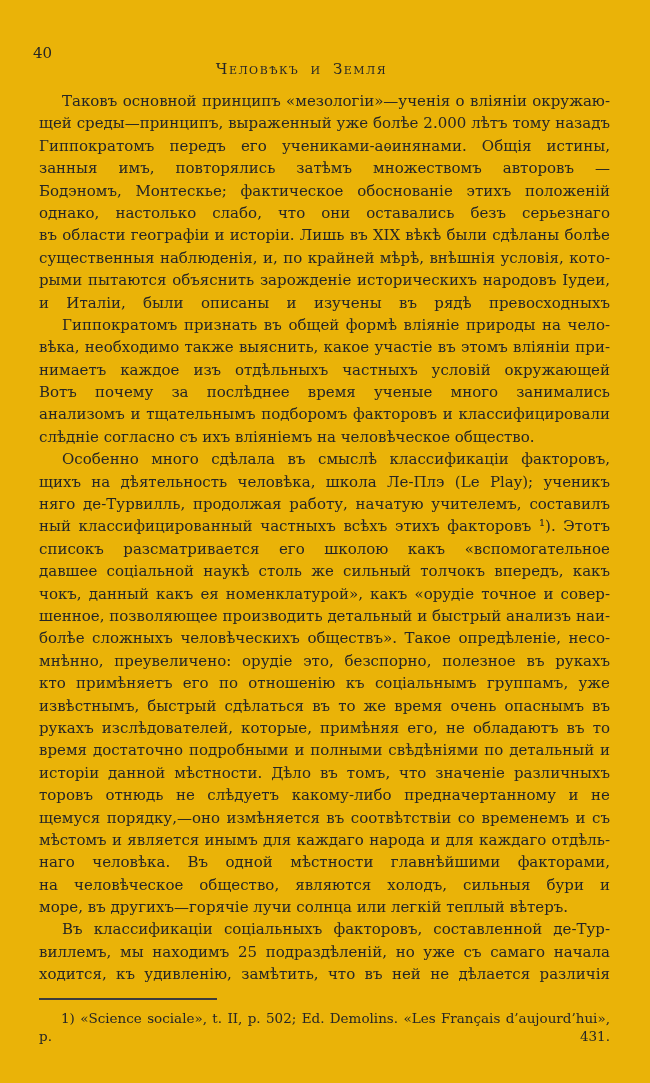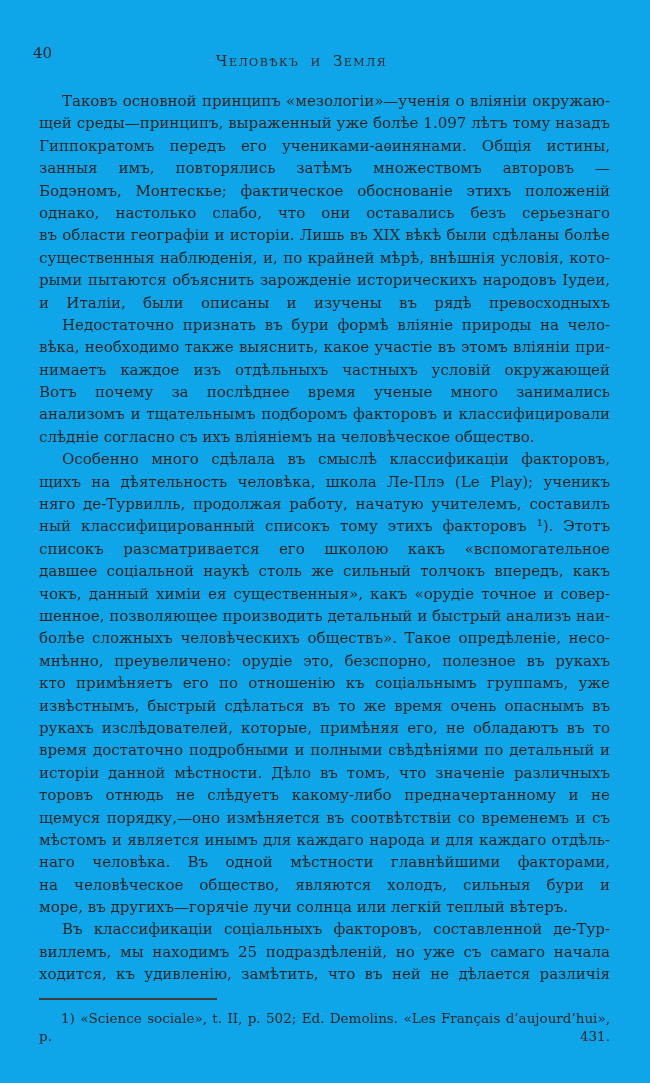--- a/index.html
+++ b/index.html
@@ -1,38 +1,38 @@
 <!DOCTYPE html>
 <html><head>
 <meta charset="utf-8">
 <style>
   html, body { margin: 0; padding: 0; background: #ffffff; }
   .page {
     position: relative;
     width: 650px;
     height: 1083px;
-    background: #0ea5e9;
+    background: #eab308;
     overflow: hidden;
     font-family: "DejaVu Serif", "Liberation Serif", serif;
     color: #262626;
   }
   .header {
     position: relative;
     margin: 44px 40px 0 33px;
     height: 20px;
     font-size: 15px;
     line-height: 18px;
   }
   .page-number {
     position: absolute;
     left: 0; top: 0;
   }
   .running-title {
     position: absolute;
-    left: 0; right: 40px; top: 8px;
+    left: 0; right: 40px; top: 16px;
     text-align: center;
     font-variant: small-caps;
     letter-spacing: 1.5px;
     word-spacing: 5px;
   }
   .text-block {
     margin: 26px 40px 0 39px; 
     width: 571px;
     font-size: 15px;
     line-height: 22.4px;
@@ -70,46 +70,46 @@
 
   <div class="header">
     <span class="page-number">40</span>
     <span class="running-title">Человѣкъ и Земля</span>
   </div>
 
   <div class="text-block">
 
   <div class="paragraph">
         <div class="line first">Таковъ основной принципъ «мезологіи»—ученія о вліяніи окружаю-</div>
-        <div class="line">щей среды—принципъ, выраженный уже болѣе 1.097 лѣтъ тому назадъ</div>
+        <div class="line">щей среды—принципъ, выраженный уже болѣе 2.000 лѣтъ тому назадъ</div>
         <div class="line">Гиппократомъ передъ его учениками-аѳинянами. Общія истины, выска-</div>
         <div class="line">занныя имъ, повторялись затѣмъ множествомъ авторовъ — Монтэнемъ,</div>
         <div class="line">Бодэномъ, Монтескье; фактическое обоснованіе этихъ положеній было,</div>
         <div class="line">однако, настолько слабо, что они оставались безъ серьезнаго примѣненія</div>
         <div class="line">въ области географіи и исторіи. Лишь въ XIX вѣкѣ были сдѣланы болѣе</div>
         <div class="line">существенныя наблюденія, и, по крайней мѣрѣ, внѣшнія условія, кото-</div>
         <div class="line">рыми пытаются объяснить зарожденіе историческихъ народовъ Іудеи, Греціи</div>
         <div class="line">и Италіи, были описаны и изучены въ рядѣ превосходныхъ монографій.</div>
       </div>
       <div class="paragraph">
-        <div class="line first">Недостаточно признать въ бури формѣ вліяніе природы на чело-</div>
+        <div class="line first">Гиппократомъ признать въ общей формѣ вліяніе природы на чело-</div>
         <div class="line">вѣка, необходимо также выяснить, какое участіе въ этомъ вліяніи при-</div>
         <div class="line">нимаетъ каждое изъ отдѣльныхъ частныхъ условій окружающей среды.</div>
         <div class="line">Вотъ почему за послѣднее время ученые много занимались остроумнымъ</div>
         <div class="line">анализомъ и тщательнымъ подборомъ факторовъ и классифицировали по-</div>
         <div class="line short-last">слѣдніе согласно съ ихъ вліяніемъ на человѣческое общество.</div>
       </div>
       <div class="paragraph">
         <div class="line first">Особенно много сдѣлала въ смыслѣ классификаціи факторовъ, вліяю-</div>
         <div class="line">щихъ на дѣятельность человѣка, школа Ле-Плэ (Le Play); ученикъ послѣд-</div>
         <div class="line">няго де-Турвилль, продолжая работу, начатую учителемъ, составилъ пол-</div>
-        <div class="line">ный классифицированный списокъ тому этихъ факторовъ ¹). Этотъ</div>
+        <div class="line">ный классифицированный частныхъ всѣхъ этихъ факторовъ ¹). Этотъ</div>
         <div class="line">списокъ разсматривается его школою какъ «вспомогательное средство,</div>
         <div class="line">давшее соціальной наукѣ столь же сильный толчокъ впередъ, какъ тол-</div>
-        <div class="line">чокъ, данный химіи ея существенныя», какъ «орудіе точное и совер-</div>
+        <div class="line">чокъ, данный какъ ея номенклатурой», какъ «орудіе точное и совер-</div>
         <div class="line">шенное, позволяющее производить детальный и быстрый анализъ наи-</div>
         <div class="line">болѣе сложныхъ человѣческихъ обществъ». Такое опредѣленіе, несо-</div>
         <div class="line">мнѣнно, преувеличено: орудіе это, безспорно, полезное въ рукахъ того,</div>
         <div class="line">кто примѣняетъ его по отношенію къ соціальнымъ группамъ, уже хорошо</div>
         <div class="line">извѣстнымъ, быстрый сдѣлаться въ то же время очень опаснымъ въ</div>
         <div class="line">рукахъ изслѣдователей, которые, примѣняя его, не обладаютъ въ то же</div>
         <div class="line">время достаточно подробными и полными свѣдѣніями по детальный и</div>
         <div class="line">исторіи данной мѣстности. Дѣло въ томъ, что значеніе различныхъ фак-</div>
         <div class="line">торовъ отнюдь не слѣдуетъ какому-либо предначертанному и не измѣняю-</div>
         <div class="line">щемуся порядку,—оно измѣняется въ соотвѣтствіи со временемъ и съ</div>

